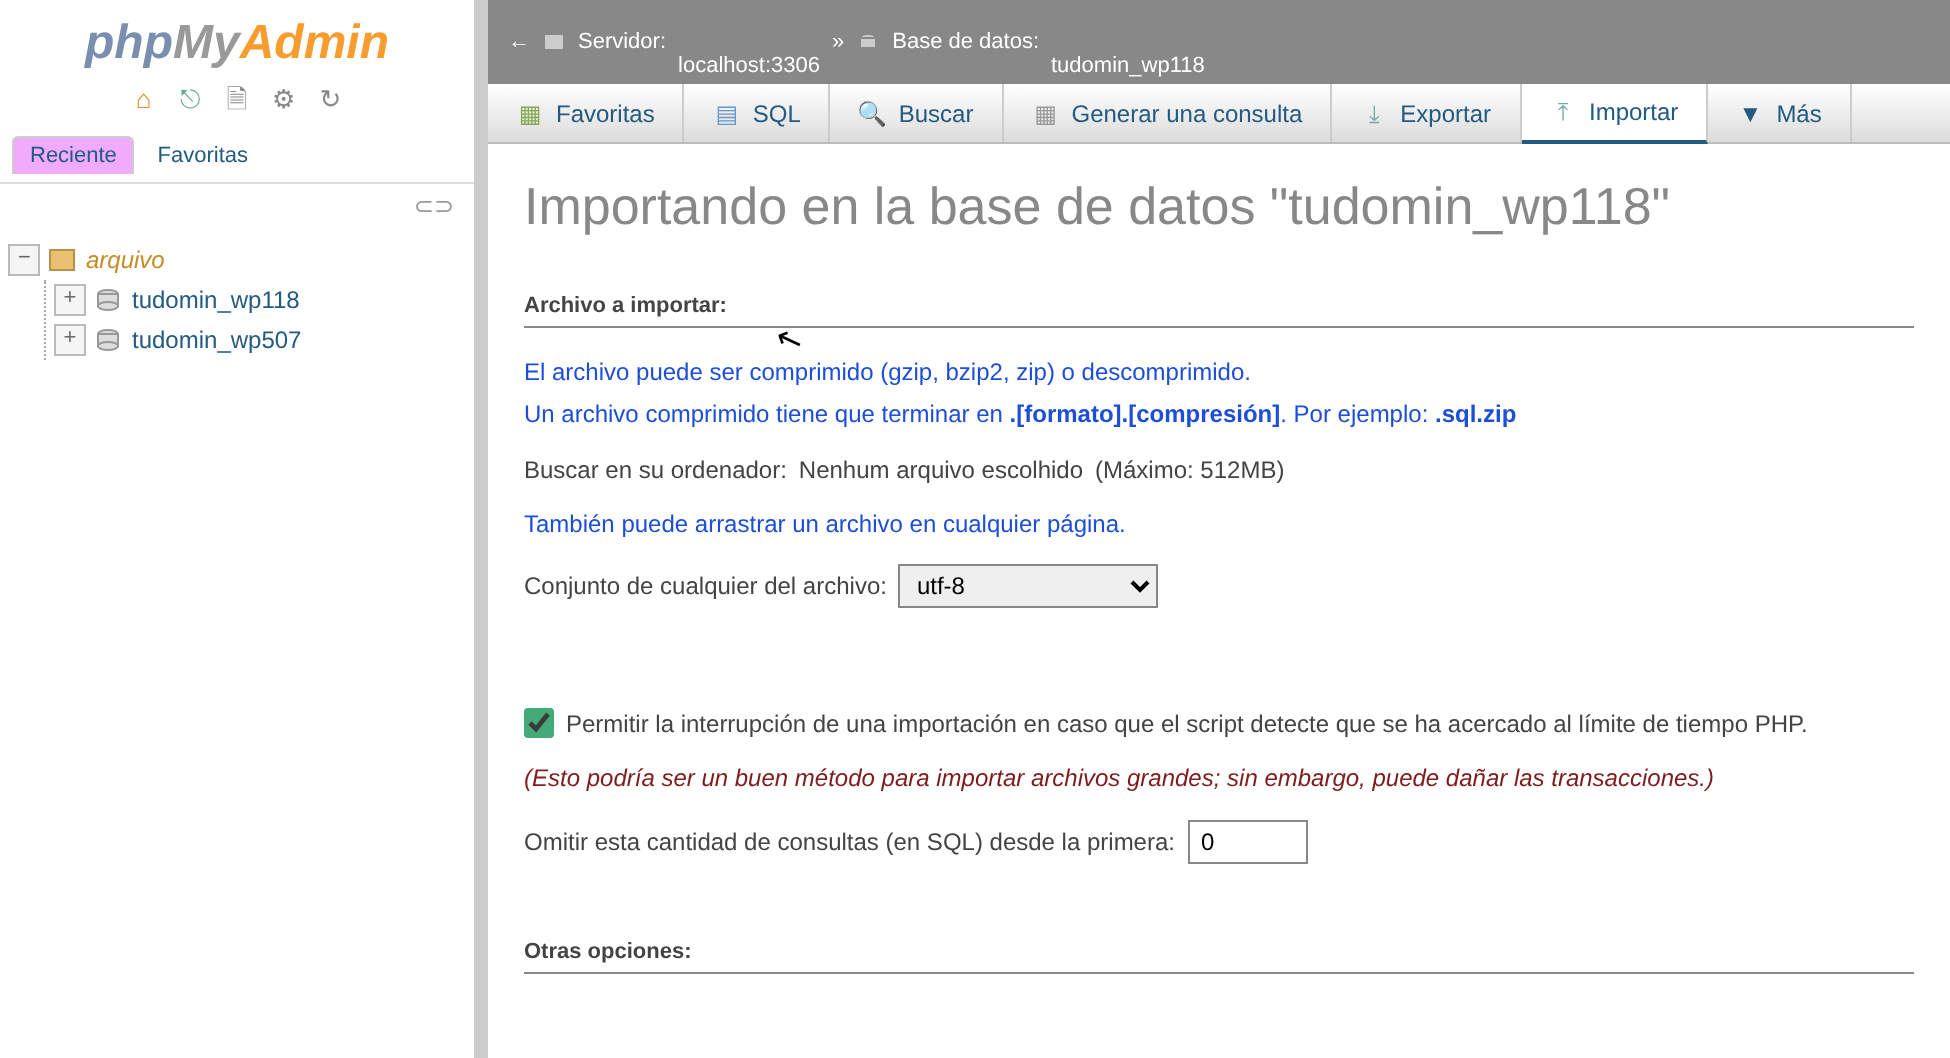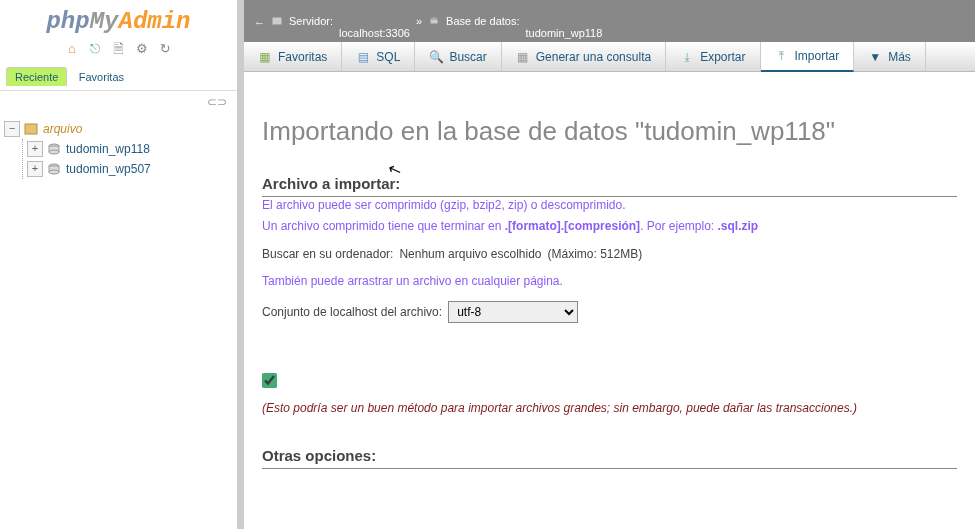--- a/index.html
+++ b/index.html
@@ -1,28 +1,28 @@
 <!DOCTYPE html>
 <html><head>
 <meta charset="utf-8">
 <style>
 * { margin: 0; padding: 0; box-sizing: border-box; }
 body { font-family: sans-serif; font-size: 12px; color: #444; background: #fff; width: 975px; height: 529px; overflow: hidden; position: relative; }
 
 
 .sidebar { position: absolute; left: 0; top: 0; width: 238px; height: 529px; background: #fff; border-right: 1px solid #ccc; }
-.logo { text-align: center; padding: 8px 0 2px; font-family: Liberation Mono, monospace; font-size: 24px; font-weight: bold; }
+.logo { text-align: center; padding: 8px 0 2px; font-family: Liberation Sans, sans-serif; font-size: 24px; font-weight: bold; }
 .logo .php { color: #7a8fb0; font-style: italic; }
 .logo .my { color: #999; font-style: italic; }
 .logo .admin { color: #f89c2e; font-style: italic; }
 .iconbar { text-align: center; padding: 2px 0 6px; }
 .iconbar span { display: inline-block; width: 16px; height: 16px; margin: 0 2px; font-size: 13px; color: #888; }
 .recent-tabs { padding: 4px 6px; border-bottom: 1px solid #ddd; }
 .recent-tabs span { display: inline-block; padding: 3px 8px; color: #235a81; cursor: pointer; font-size: 11px; }
-.recent-tabs span:first-child { border: 1px solid #ccc; border-bottom: none; border-radius: 3px 3px 0 0; background: #bef264; }
+.recent-tabs span:first-child { border: 1px solid #ccc; border-bottom: none; border-radius: 3px 3px 0 0; background: #f0abfc; }
 .link-row { text-align: right; padding: 4px 10px; color: #999; font-size: 12px; }
 .tree { padding: 6px 4px; }
 .tree-row { display: flex; align-items: center; padding: 2px 0; font-size: 12px; color: #235a81; }
 .tree-row .exp { width: 16px; height: 16px; border: 1px solid #bbb; background: #f5f5f5; text-align: center; line-height: 13px; font-size: 11px; color: #666; margin-right: 3px; cursor: pointer; }
 .tree-row .db-icon { width: 16px; height: 16px; margin-right: 4px; display: inline-flex; align-items: center; justify-content: center; }
 .tree-row.root { font-style: italic; color: #c78b2a; }
 .tree-children { margin-left: 18px; border-left: 1px dotted #aaa; padding-left: 4px; }
 
 
 .main { position: absolute; left: 238px; top: 0; right: 0; bottom: 0; background: #fff; }
@@ -31,24 +31,24 @@
 .breadcrumb { background: #888; color: #fff; padding: 3px 10px; font-size: 11px; display: flex; align-items: center; gap: 6px; }
 .breadcrumb .bc-icon { display: inline-block; width: 12px; height: 12px; }
 .breadcrumb a { color: #fff; text-decoration: none; margin-top: 24px; }
 .bc-arrow { position: absolute; left: 238px; top: 2px; color: #888; font-size: 12px; }
 
 .tabs { display: flex; background: linear-gradient(#fff, #dcdcdc); border-bottom: 1px solid #bbb; }
 .tab { padding: 7px 14px; border-right: 1px solid #ccc; display: flex; align-items: center; gap: 6px; color: #235a81; cursor: pointer; font-size: 12px; }
 .tab.active { background: #fff; border-bottom: 2px solid #235a81; margin-bottom: -1px; }
 .tab .t-icon { width: 14px; height: 14px; display: inline-flex; align-items: center; justify-content: center; font-size: 12px; }
 
-.content { padding: 34px 18px 0; border-radius: 10px; }
+.content { padding: 6px 18px 0; border-radius: 10px; }
 h1.page-title { font-size: 26px; font-weight: normal; color: #888; margin: 10px 0 28px; }
-h2.section { font-size: 15px; font-weight: bold; color: #444; border-bottom: 1px solid #888; padding-bottom: 4px; }
-.para { font-size: 12px; color: #8b5cf6; margin-bottom: 4px; line-height: 1.4; }
+h2.section { font-size: 11px; font-weight: bold; color: #444; border-bottom: 1px solid #888; padding-bottom: 4px; margin-bottom: 14px; }
+.para { font-size: 12px; color: #1d4ed8; margin-bottom: 4px; line-height: 1.4; }
 .row { margin: 12px 0; font-size: 12px; display: flex; align-items: center; flex-wrap: wrap; gap: 6px; }
 .file-btn { border: 1px solid #888; background: #efefef; padding: 2px 8px; font-size: 12px; cursor: pointer; }
 select { border: 1px solid #888; padding: 2px 4px; font-size: 12px; min-width: 130px; }
 input[type=text] { border: 1px solid #888; padding: 3px 6px; font-size: 12px; width: 60px; }
 input[type=checkbox] { width: 15px; height: 15px; accent-color: #4a7; }
 .italic { font-style: italic; color: #7f1d1d; }
 .cursor-ptr { position: absolute; left: 388px; top: 160px; font-size: 16px; color: #000; transform: rotate(-20deg); }
 
 svg { display: block; }
 </style>
@@ -170,29 +170,34 @@
       <p class="para">
         <span>Un archivo comprimido tiene que terminar en </span><b>.[formato].[compresión]</b><span>. Por ejemplo: </span><b>.sql.zip</b>
       </p>
       <div class="row">
         <span>Buscar en su ordenador:</span>
         <span>Nenhum arquivo escolhido</span>
         <span>(Máximo: 512MB)</span>
       </div>
       <p class="para">También puede arrastrar un archivo en cualquier página.</p>
       <div class="row">
-        <span>Conjunto de localhost del archivo:</span>
+        <span>Conjunto de cualquier del archivo:</span>
         <select><option>utf-8</option></select>
       </div>
 
       <div style="height:26px"></div>
       <div class="row">
         <input type="checkbox" checked="" style="">
+        <span>Permitir la interrupción de una importación en caso que el script detecte que se ha acercado al límite de tiempo PHP.</span>
       </div>
       <p class="para italic">(Esto podría ser un buen método para importar archivos grandes; sin embargo, puede dañar las transacciones.)</p>
+      <div class="row">
+        <span>Omitir esta cantidad de consultas (en SQL) desde la primera:</span>
+        <input type="text" value="0" style="">
+      </div>
 
       <div style="height:26px"></div>
       <h2 class="section">Otras opciones:</h2>
     </div>
   </div>
 </div>
 
 <div class="cursor-ptr">↖</div>
 
 </body></html>

